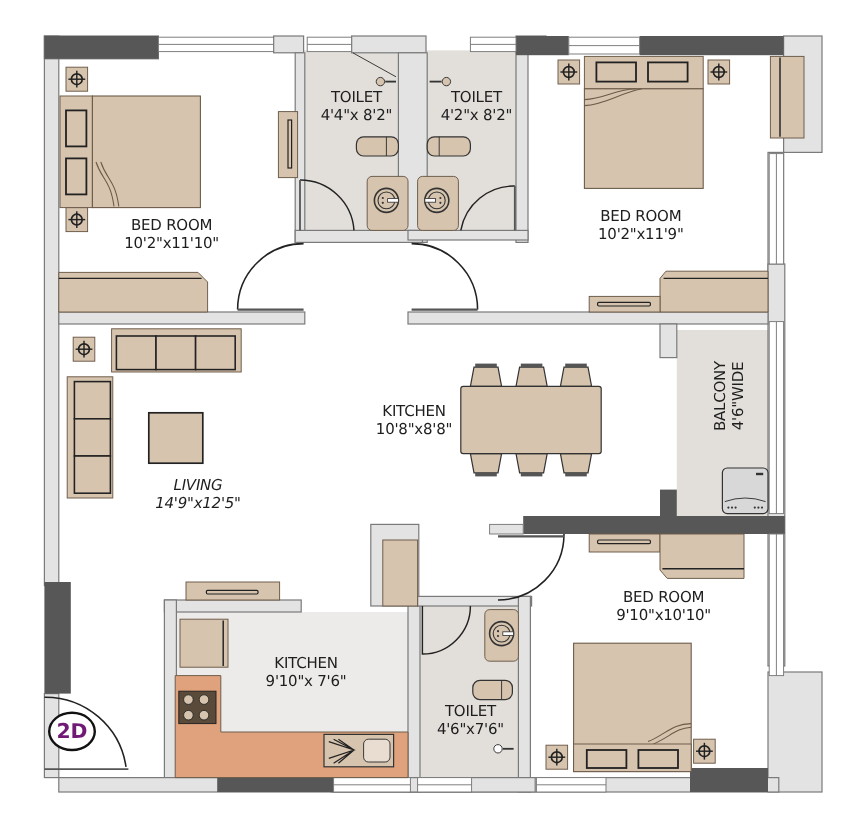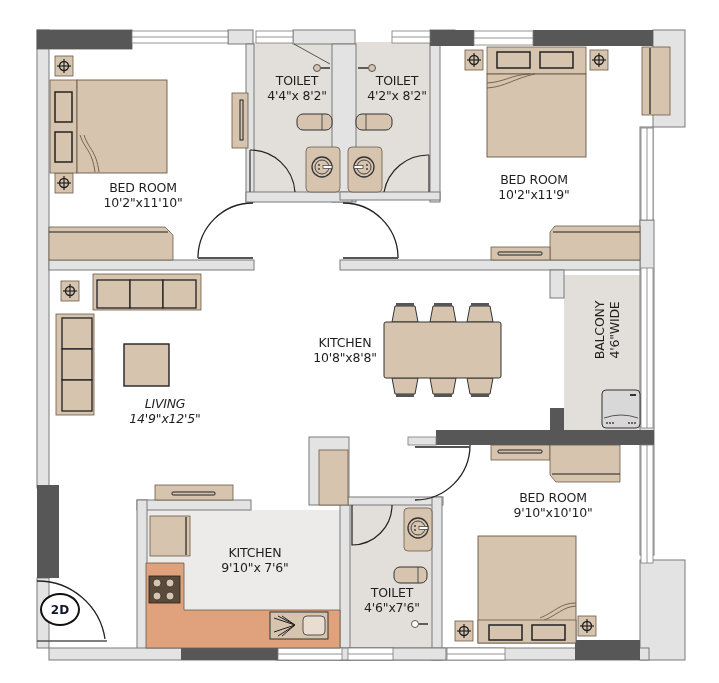--- a/index.html
+++ b/index.html
@@ -2,21 +2,21 @@
 <html><head>
 <meta charset="utf-8">
 <style>
   html, body { margin: 0; padding: 0; background: #ffffff; }
   body { width: 719px; height: 683px; position: relative; overflow: hidden; font-family: "DejaVu Sans", sans-serif; }
   #plan { position: absolute; left: 0; top: 0; width: 719px; height: 683px; }
   .lbl { position: absolute; text-align: center; color: #1e1e1e; font-family: "DejaVu Sans", sans-serif; font-size: 12.5px; line-height: 15px; white-space: nowrap; transform: translateX(-50%); letter-spacing: -0.2px; }
   .lbl .n { display: block; }
   .lbl .d { display: block; }
   .vert { transform: translateX(-50%) rotate(-90deg); transform-origin: center center; }
-  .badge { position: absolute; left: 40px; top: 593px; width: 40px; height: 33px; border: 2px solid #111; border-radius: 50%; background: #fff; display: flex; align-items: center; justify-content: center; font-family: "DejaVu Sans", sans-serif; font-weight: bold; font-size: 12px; color: #0f172a; box-sizing: border-box; }
+  .badge { position: absolute; left: 40px; top: 593px; width: 40px; height: 33px; border: 2px solid #111; border-radius: 50%; background: #fff; display: flex; align-items: center; justify-content: center; font-family: "DejaVu Sans", sans-serif; font-weight: bold; font-size: 17px; color: #701a75; box-sizing: border-box; }
 </style>
 </head>
 <body>
 
 <svg id="plan" viewBox="0 0 719 683" xmlns="http://www.w3.org/2000/svg">
   <defs>
     <g id="lamp">
       <rect x="-9" y="-10" width="18" height="20" fill="#d6c4ae" stroke="#6b5a48" stroke-width="0.8"></rect>
       <circle r="4.5" fill="none" stroke="#222" stroke-width="1.4"></circle>
       <line x1="-7" y1="0" x2="7" y2="0" stroke="#222" stroke-width="1.2"></line>

